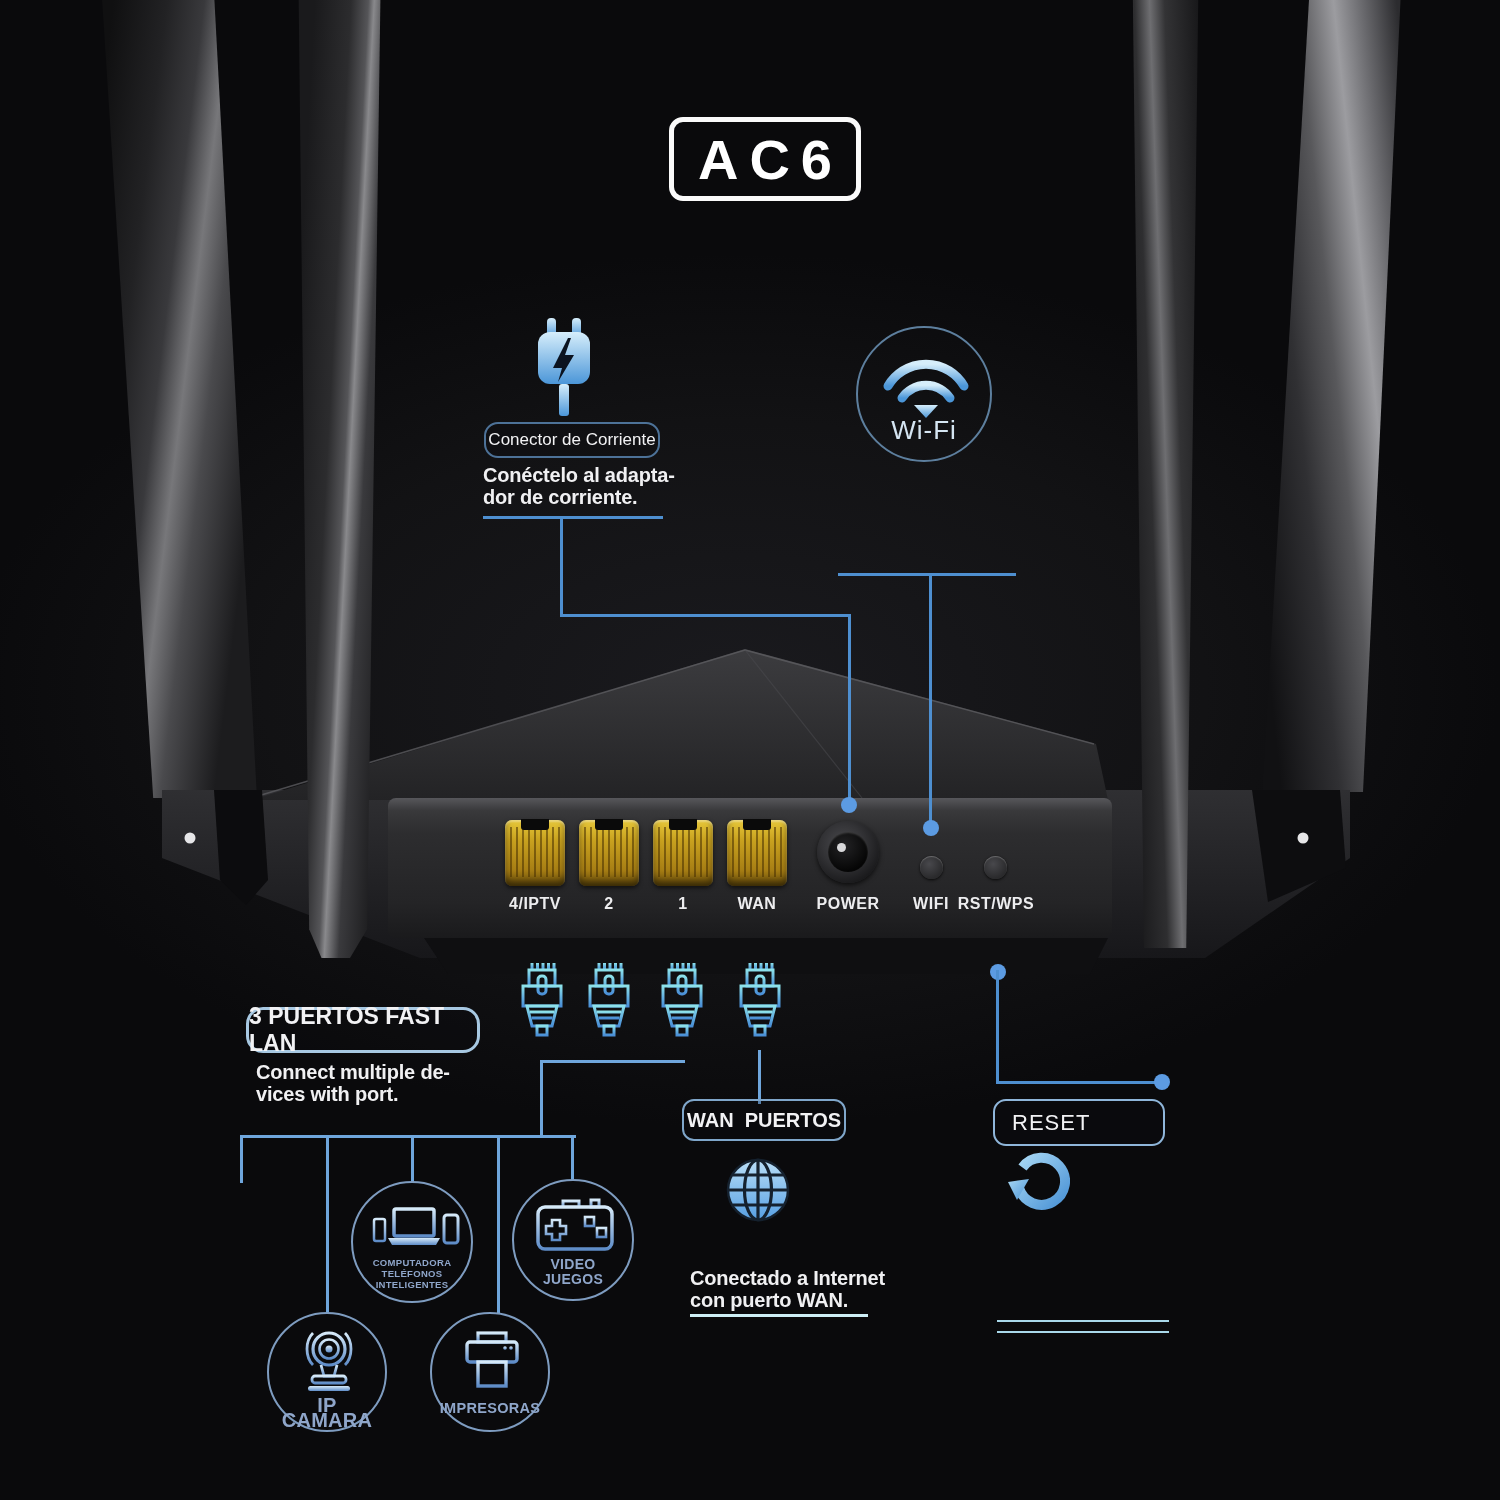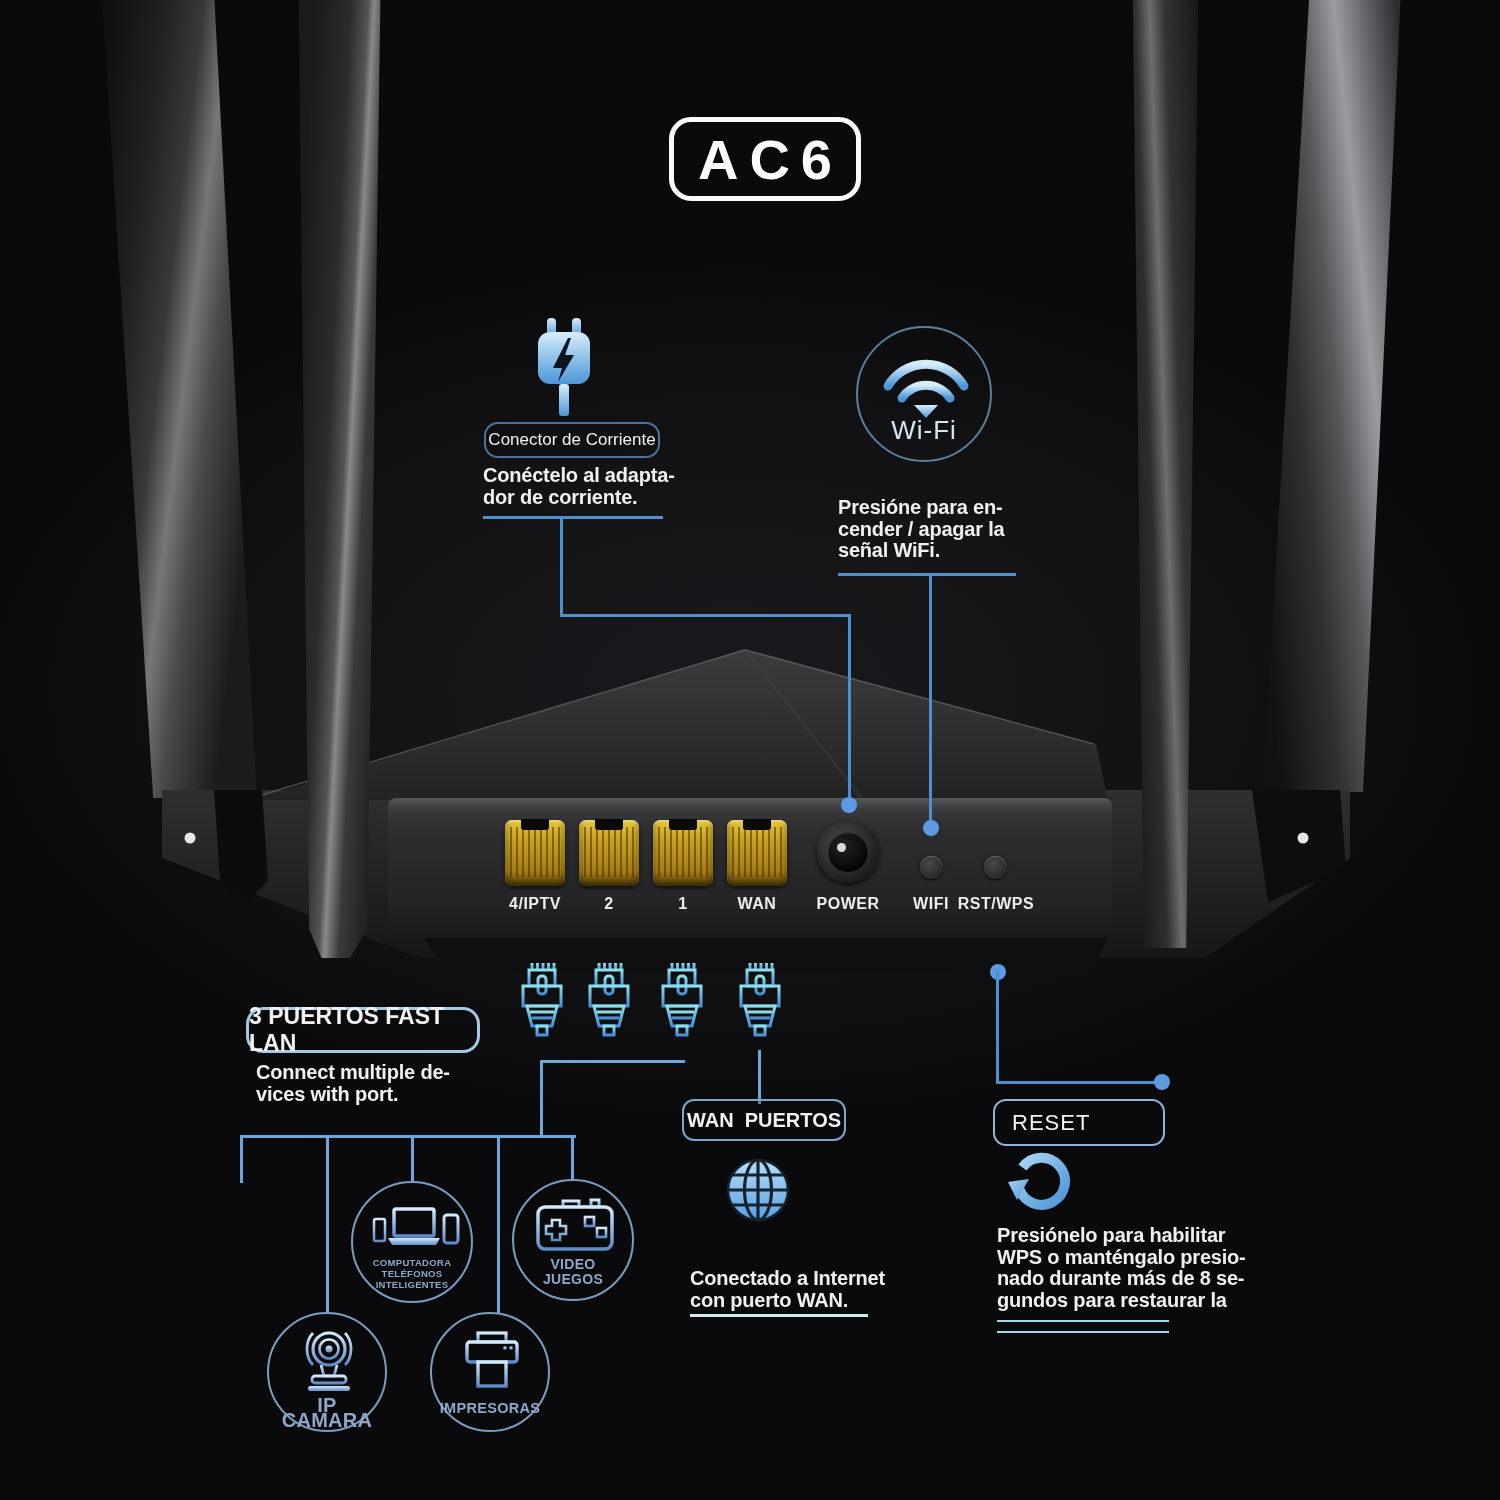--- a/index.html
+++ b/index.html
@@ -46,21 +46,21 @@
   .portlabel{position:absolute;top:895px;width:90px;text-align:center;color:#ededef;
     font-weight:bold;font-size:16px;letter-spacing:.5px;}
   
   .ln{position:absolute;background:#4e8fd0;}
   .ln.light{background:#6fa6dc;}
   .dot{position:absolute;width:16px;height:16px;border-radius:50%;background:#5c9be2;}
   .tagbox{position:absolute;border:2px solid #6f94b8;border-radius:14px;color:#f2f2f4;
     display:flex;align-items:center;justify-content:center;background:rgba(10,12,16,.25);}
   .para{position:absolute;color:#f0f0f2;font-weight:bold;font-size:20px;line-height:21.5px;letter-spacing:-0.2px;}
   #badge{position:absolute;left:669px;top:117px;width:192px;height:84px;border:5px solid #fafafa;
-    border-radius:22px;display:flex;align-items:center;justify-content:center;box-sizing:border-box;
+    border-radius:14px;display:flex;align-items:center;justify-content:center;box-sizing:border-box;
     color:#ffffff;font-size:56px;font-weight:bold;letter-spacing:11px;text-indent:11px;}
   #wifiCircle{position:absolute;left:856px;top:326px;width:136px;height:136px;border-radius:50%;
     border:2px solid #5d7f9e;box-sizing:border-box;}
   #wifiCircle .cap{position:absolute;bottom:14px;width:100%;text-align:center;color:#d5e5f2;
     font-size:26px;letter-spacing:1px;}
   .devc{position:absolute;border:2px solid #7e9cc0;border-radius:50%;box-sizing:border-box;}
   .devlabel{position:absolute;width:100%;text-align:center;color:#8fa6ca;font-weight:bold;letter-spacing:.3px;}
   .icn{position:absolute;}
 </style>
 </head>
@@ -164,25 +164,20 @@
   <div class="dot" style="left:841px;top:797px"></div>
 
   <div id="wifiCircle">
     <svg class="icn" style="left:22px;top:20px" width="92" height="72" viewBox="0 0 92 72">
       <path d="M8 38 A 44 44 0 0 1 84 38" fill="none" stroke="url(#gBlueV)" stroke-width="9" stroke-linecap="round"></path>
       <path d="M22 50 A 29 29 0 0 1 70 50" fill="none" stroke="url(#gBlueV)" stroke-width="9" stroke-linecap="round"></path>
       <path d="M34 57 L58 57 L46 70 Z" fill="url(#gBlueV)"></path>
     </svg>
     <div class="cap">Wi-Fi</div>
   </div>
-  <div class="para" style="left:838px;top:497px">
-    <div>Presióne para en-</div>
-    <div>cender / apagar la</div>
-    <div>señal WiFi.</div>
-  </div>
   <div class="ln" style="left:838px;top:573px;width:178px;height:3px"></div>
   <div class="ln" style="left:929px;top:573px;width:3px;height:252px"></div>
   <div class="dot" style="left:923px;top:820px"></div>
 
   <svg class="icn" style="left:517px;top:960px" width="50" height="102" viewBox="0 0 50 102">
     <g fill="none" stroke="url(#gCab)" stroke-width="3">
       <path d="M15 10 V3 M20.5 10 V3 M26 10 V3 M31.5 10 V3 M37 10 V3"></path>
       <rect x="12" y="10" width="26" height="16"></rect>
         <rect x="21" y="16" width="8" height="18" rx="3.5"></rect>
       <rect x="6" y="26" width="38" height="20"></rect>
@@ -312,21 +307,15 @@
 
   <div class="dot" style="left:990px;top:964px"></div>
   <div class="ln" style="left:996px;top:970px;width:3px;height:114px"></div>
   <div class="ln" style="left:996px;top:1081px;width:167px;height:3px"></div>
   <div class="dot" style="left:1154px;top:1074px"></div>
   <div class="tagbox" style="left:993px;top:1099px;width:172px;height:47px;font-size:22px;border:2.5px solid #8fb6da;border-radius:13px;justify-content:flex-start;padding-left:17px;letter-spacing:1px;box-sizing:border-box">RESET</div>
   <svg class="icn" style="left:1008px;top:1152px" width="62" height="62" viewBox="0 0 62 62">
     <path d="M14.5 15.5 A 23.5 23.5 0 1 1 11 36" fill="none" stroke="url(#gReset)" stroke-width="10"></path>
     <polygon points="0,30 21,27 9,48" fill="url(#gReset)"></polygon>
   </svg>
-  <div class="para" style="left:997px;top:1225px">
-    <div>Presiónelo para habilitar</div>
-    <div>WPS o manténgalo presio-</div>
-    <div>nado durante más de 8 se-</div>
-    <div>gundos para restaurar la</div>
-  </div>
   <div class="abs" style="left:997px;top:1320px;width:172px;height:9px;border-top:2.5px solid #a9d8ea;border-bottom:2.5px solid #a9d8ea"></div>
 
 </div>
 
 </body></html>

